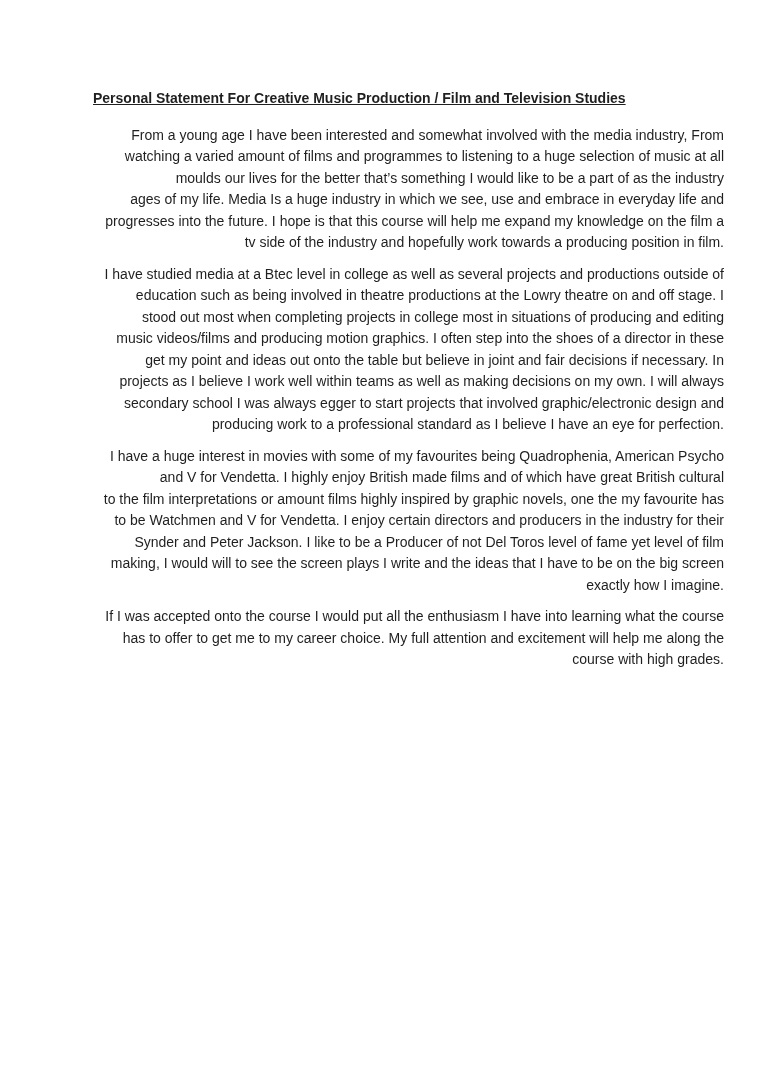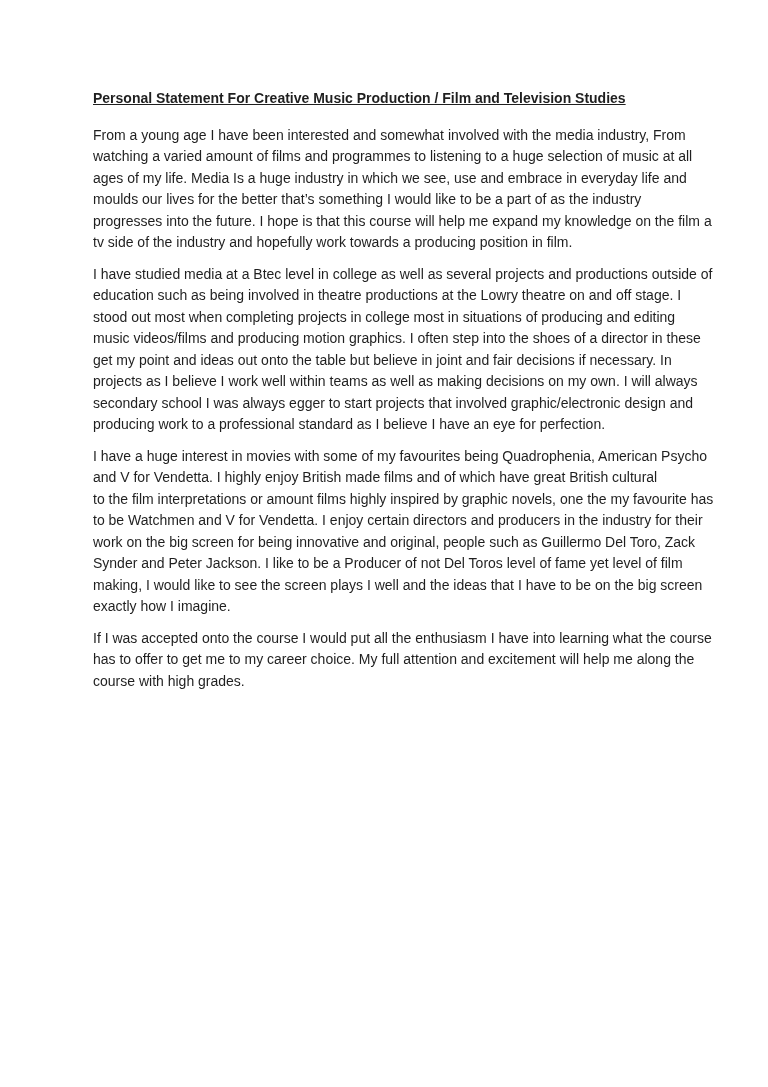--- a/index.html
+++ b/index.html
@@ -25,60 +25,60 @@
     margin: 0 0 15px 0;
     font-size: 14px;
     font-weight: bold;
     text-decoration: underline;
     color: #1f1f1f;
     line-height: 21.5px;
     white-space: nowrap;
   }
   .paragraph {
     margin: 0 0 10px 0;
+    text-align: right;
   }
   .line {
     font-size: 14px;
     line-height: 21.5px;
     color: #1f1f1f;
     white-space: nowrap;
   }
 </style>
 </head>
 <body>
 
 <div class="page">
   <h1 class="doc-title">Personal Statement For Creative Music Production / Film and Television Studies</h1>
   <div class="doc-body">
       <div class="paragraph">
         <div class="line">From a young age I have been interested and somewhat involved with the media industry, From</div>
         <div class="line">watching a varied amount of films and programmes to listening to a huge selection of music at all</div>
+        <div class="line">moulds our lives for the better that’s something I would like to be a part of as the industry</div>
         <div class="line">ages of my life. Media Is a huge industry in which we see, use and embrace in everyday life and</div>
-        <div class="line">moulds our lives for the better that’s something I would like to be a part of as the industry</div>
         <div class="line">progresses into the future. I hope is that this course will help me expand my knowledge on the film a</div>
         <div class="line">tv side of the industry and hopefully work towards a producing position in film.</div>
       </div>
       <div class="paragraph">
         <div class="line">I have studied media at a Btec level in college as well as several projects and productions outside of</div>
         <div class="line">education such as being involved in theatre productions at the Lowry theatre on and off stage. I</div>
         <div class="line">stood out most when completing projects in college most in situations of producing and editing</div>
         <div class="line">music videos/films and producing motion graphics. I often step into the shoes of a director in these</div>
         <div class="line">get my point and ideas out onto the table but believe in joint and fair decisions if necessary. In</div>
         <div class="line">projects as I believe I work well within teams as well as making decisions on my own. I will always</div>
         <div class="line">secondary school I was always egger to start projects that involved graphic/electronic design and</div>
         <div class="line">producing work to a professional standard as I believe I have an eye for perfection.</div>
       </div>
       <div class="paragraph">
         <div class="line">I have a huge interest in movies with some of my favourites being Quadrophenia, American Psycho</div>
         <div class="line">and V for Vendetta. I highly enjoy British made films and of which have great British cultural</div>
         <div class="line">to the film interpretations or amount films highly inspired by graphic novels, one the my favourite has</div>
         <div class="line">to be Watchmen and V for Vendetta. I enjoy certain directors and producers in the industry for their</div>
-        <div class="line">work on the big screen for being innovative and original, people such as Guillermo Del Toro, Zack</div>
         <div class="line">Synder and Peter Jackson. I like to be a Producer of not Del Toros level of fame yet level of film</div>
-        <div class="line">making, I would like to see the screen plays I well and the ideas that I have to be on the big screen</div>
+        <div class="line">making, I would will to see the screen plays I write and the ideas that I have to be on the big screen</div>
         <div class="line">exactly how I imagine.</div>
       </div>
       <div class="paragraph">
         <div class="line">If I was accepted onto the course I would put all the enthusiasm I have into learning what the course</div>
         <div class="line">has to offer to get me to my career choice. My full attention and excitement will help me along the</div>
         <div class="line">course with high grades.</div>
       </div>
     </div>
 </div>
 

